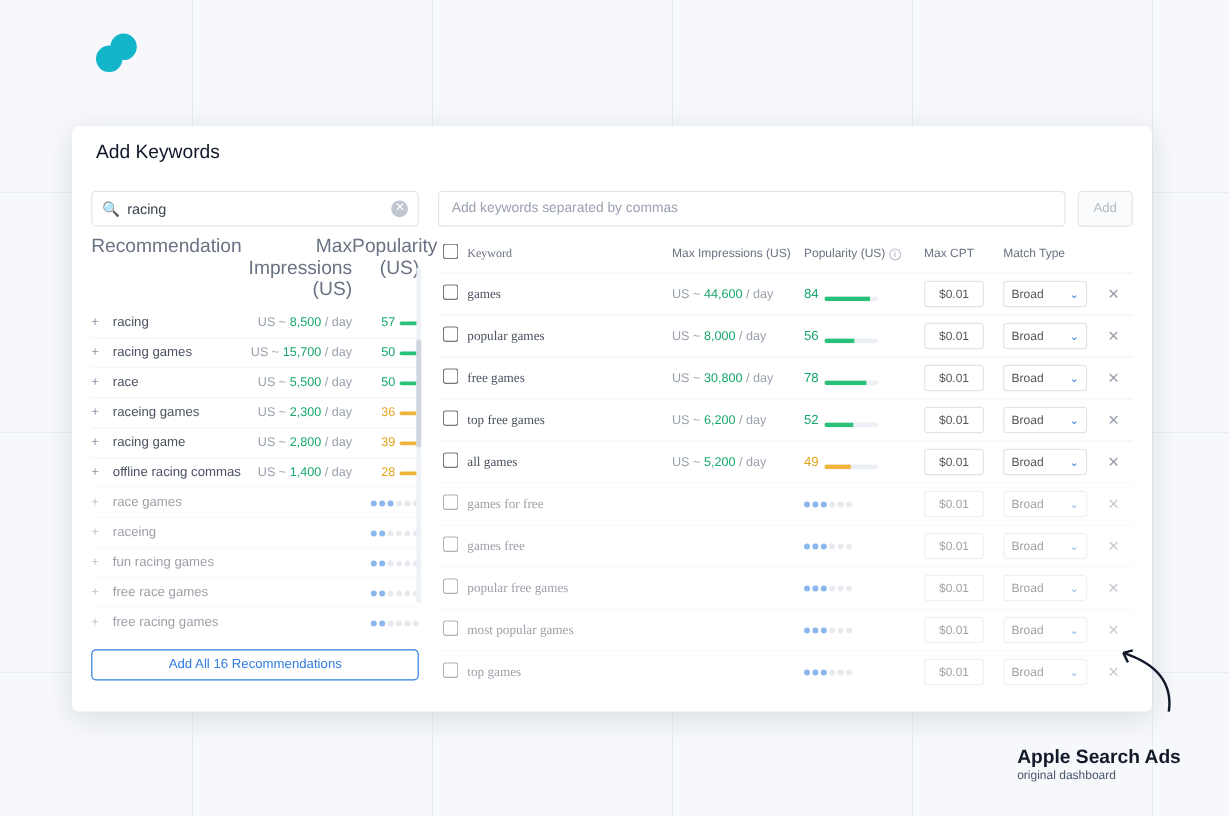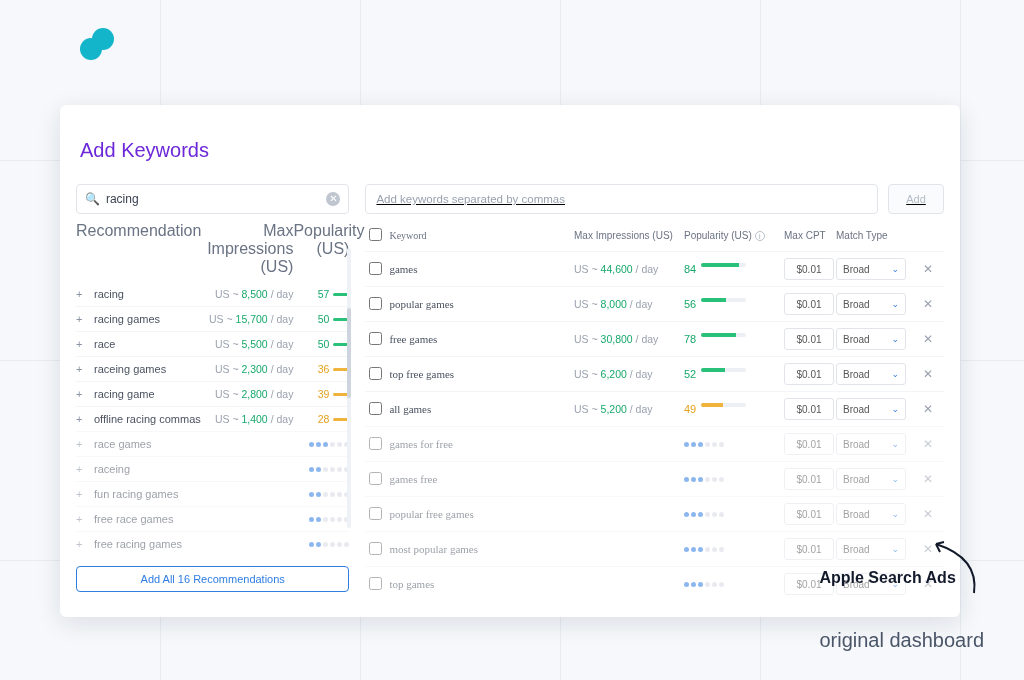--- a/index.html
+++ b/index.html
@@ -25,21 +25,21 @@
   .logo { width:36px; height:36px; position:relative; }
   .logo .c1 { position:absolute; width:22px; height:22px; border-radius:50%; background:#12b5c9; left:0; top:10px; }
   .logo .c2 { position:absolute; width:22px; height:22px; border-radius:50%; background:#12b5c9; left:12px; top:0; }
   .header-text { font-size:17px; color:#5c6878; font-weight:400; line-height:1.25; }
   .header-text .brand { color:#12b5c9; font-weight:600; }
 
   .panel {
     position:absolute; left:60px; top:105px; width:900px;
     background:#fff; border-radius:6px; box-shadow:0 6px 24px rgba(20,30,50,.12);
   }
-  .panel-title { font-size:20px; color:#6d28d9; padding:14px 20px 10px; font-weight:400;margin-top:20px; }
+  .panel-title { font-size:16px; color:#0f172a; padding:14px 20px 10px; font-weight:400; }
   .cpt-bar { border-top:1px solid #eef1f5; border-bottom:1px solid #eef1f5;
              text-align:right; padding:6px 20px; font-size:11px; color:#1f2732; font-weight:600; }
   .cpt-bar .v { font-weight:400; margin-left:8px; color:#666; }
 
   .body { display:flex; padding:12px 16px 16px; gap:16px; }
   .left { flex:0 0 270px; position:relative; }
   .right { flex:1; }
 
   .search-box { position:relative; border:1px solid #e1e5ea; border-radius:4px; height:30px;
                 display:flex; align-items:center; padding:0 8px; }
@@ -65,46 +65,46 @@
   .pn.green { color:#17a86b; } .pn.amber{ color:#e3a21f; }
   .bar { display:inline-block; width:16px; height:3px; border-radius:2px; }
   .bar.green{ background:#29c07a; } .bar.amber{ background:#f0b33c; }
   .dots { display:flex; gap:2px; }
   .dot { width:5px; height:5px; border-radius:50%; background:#d6dae2; }
   .dot.on { background:#2f7de1; }
 
   .add-all-btn { margin-top:10px; border:1px solid #2f7de1; color:#2f7de1; font-size:11px;
                  text-align:center; padding:6px; border-radius:4px; cursor:pointer; background:#fff; }
 
-  .add-row { display:flex; gap:10px; margin-bottom:10px;text-decoration:underline; }
+  .add-row { display:flex; gap:10px; margin-bottom:10px; }
   .add-input { flex:1; border:1px solid #e1e5ea; border-radius:4px; height:30px; padding:0 10px; font-size:11.5px; color:#333; }
   .add-input::placeholder{ color:#9aa1ae; }
-  .add-btn { width:56px; border:1px solid #e1e5ea; background:#fafbfc; color:#b4bbc6; border-radius:4px; font-size:11px; }
+  .add-btn { width:46px; border:1px solid #e1e5ea; background:#fafbfc; color:#b4bbc6; border-radius:4px; font-size:11px; }
 
   .thead { display:flex; align-items:center; font-size:10px; color:#6a7383; font-weight:500; padding:4px 4px 8px; }
   .col-chk{ width:20px; } .col-kw{ flex:1;font-family:Liberation Serif, serif; } .col-imp{ width:110px; } .col-pop{ width:100px; }
-  .col-cpt{ width:52px; } .col-match{ width:80px; } .col-x{ width:24px; }
+  .col-cpt{ width:66px; } .col-match{ width:80px; } .col-x{ width:24px; }
   .info { display:inline-block; width:10px; height:10px; border:1px solid #b8c0cc; border-radius:50%; font-size:7px; line-height:9px; text-align:center; color:#9aa1ae; margin-left:3px; }
 
   .trow { display:flex; align-items:center; padding:6px 4px; border-top:1px solid #f2f4f7; font-size:11px; color:#4a5260; }
   .trow.dim { opacity:.55; }
   .trow input[type=checkbox]{ accent-color:#2f7de1; margin:0; }
   .timp { color:#9aa1ae; font-size:10.5px; } .timp .num{ color:#17a86b; font-weight:500; }
-  .pop-cell{ display:flex; align-items:flex-start; gap:5px; }
+  .pop-cell{ display:flex; align-items:flex-end; gap:5px; }
   .pbar{ width:45px; height:4px; background:#ecf0f4; border-radius:2px; overflow:hidden; }
   .pbar .fill{ height:100%; }
   .cpt-input{ width:50px; height:22px; border:1px solid #e1e5ea; border-radius:3px; font-size:10px; text-align:center; color:#555; }
   .match-sel{ width:70px; height:22px; border:1px solid #e1e5ea; border-radius:3px; font-size:10px;
               display:flex; align-items:center; justify-content:space-between; padding:0 6px; color:#555; background:#fff; }
   .match-sel .chev{ color:#2f7de1; font-size:9px; }
   .xbtn{ color:#9aa1ae; cursor:pointer; font-size:12px; text-align:center; width:24px; }
 
   .arrow-note{ position:absolute; right:40px; bottom:28px; text-align:left; }
   .arrow-note .t1{ font-weight:700; color:#12192a; font-size:16px; }
-  .arrow-note .t2{ color:#4a5668; font-size:20px;margin-top:42px; }
+  .arrow-note .t2{ color:#4a5668; font-size:10px; }
   .arrow-svg{ position:absolute; right:40px; bottom:82px; }
 
   .scroll-track{ position:absolute; right:-2px; top:64px; width:4px; height:280px; background:#eef1f5; border-radius:2px; }
   .scroll-thumb{ position:absolute; top:60px; width:4px; height:90px; background:#cfd5df; border-radius:2px; }
 </style>
 </head>
 <body>
 
 <div class="grid-bg"></div>
 

